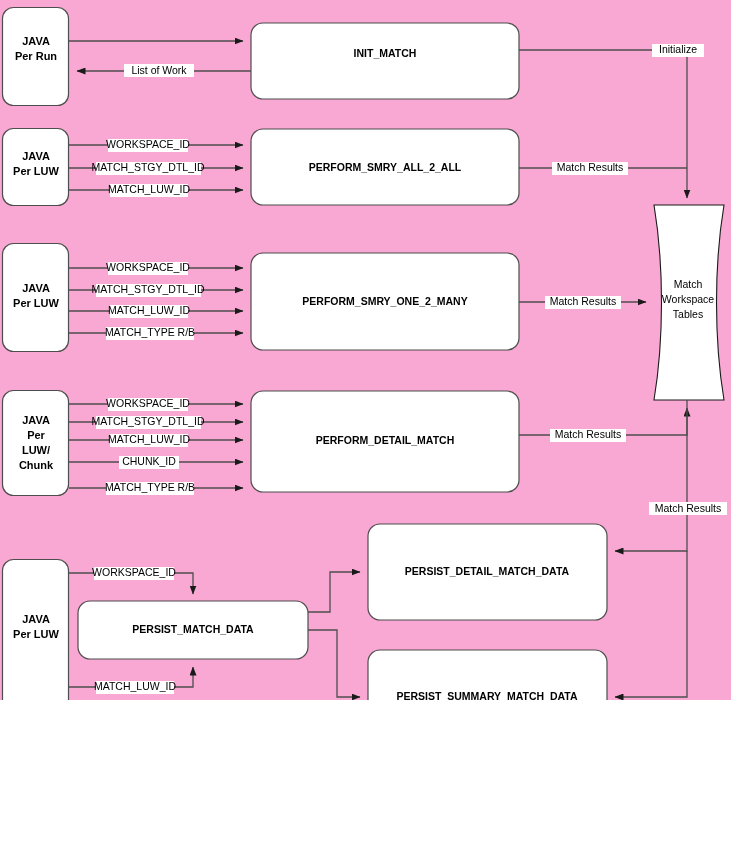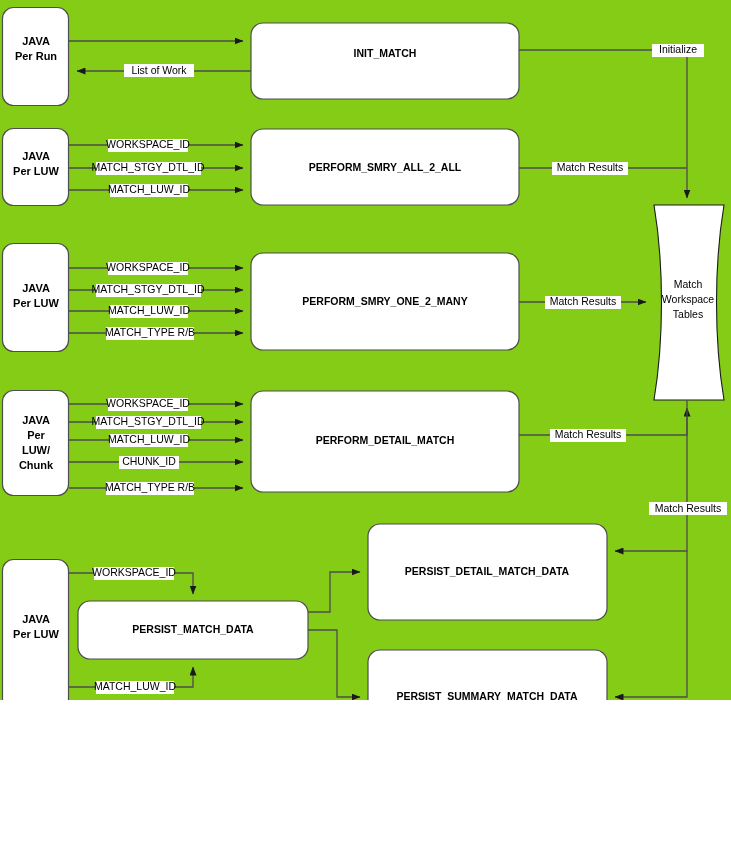--- a/index.html
+++ b/index.html
@@ -7,21 +7,21 @@
     padding: 0;
     background: #ffffff;
   }
   body {
     font-family: "Liberation Sans", sans-serif;
   }
   #diagram-root {
     position: relative;
     width: 731px;
     height: 700px;
-    background: #84cc16;
+    background: #f9a8d4;
     overflow: hidden;
   }
   svg#flow {
     display: block;
     width: 731px;
     height: 844px;
   }
   .node-shape {
     fill: #ffffff;
     stroke: #4d4d4d;

